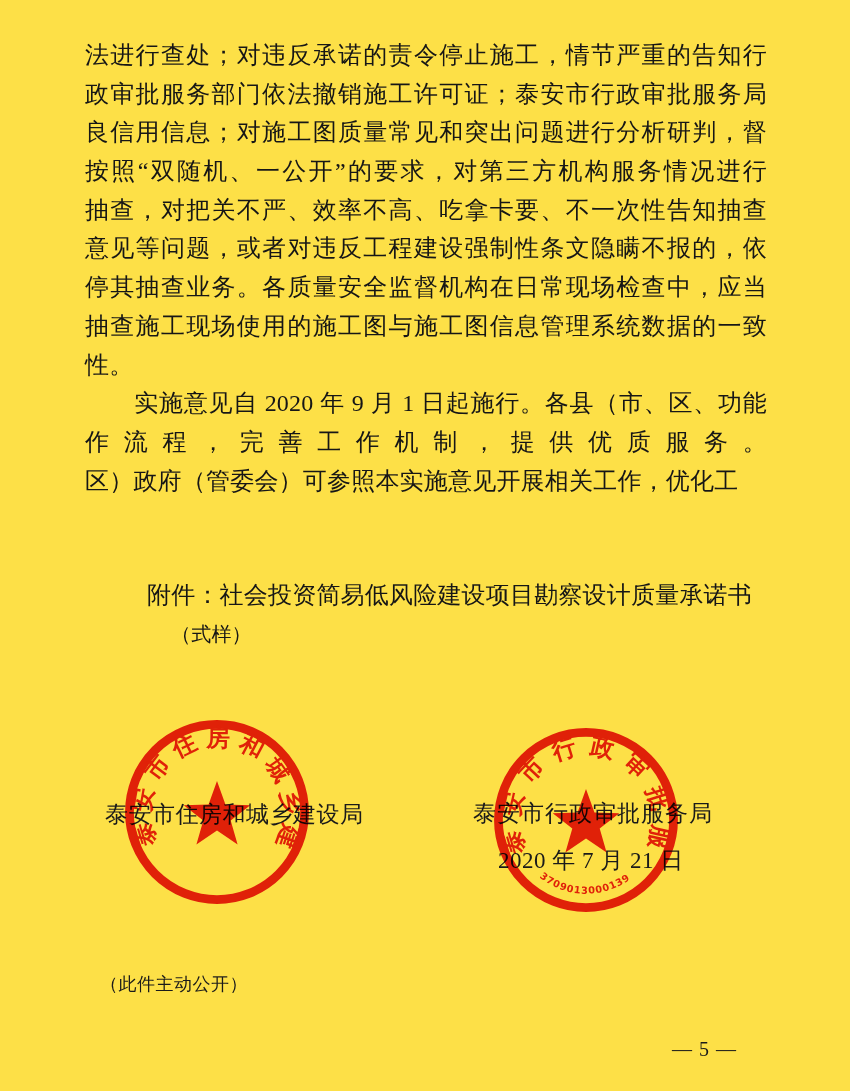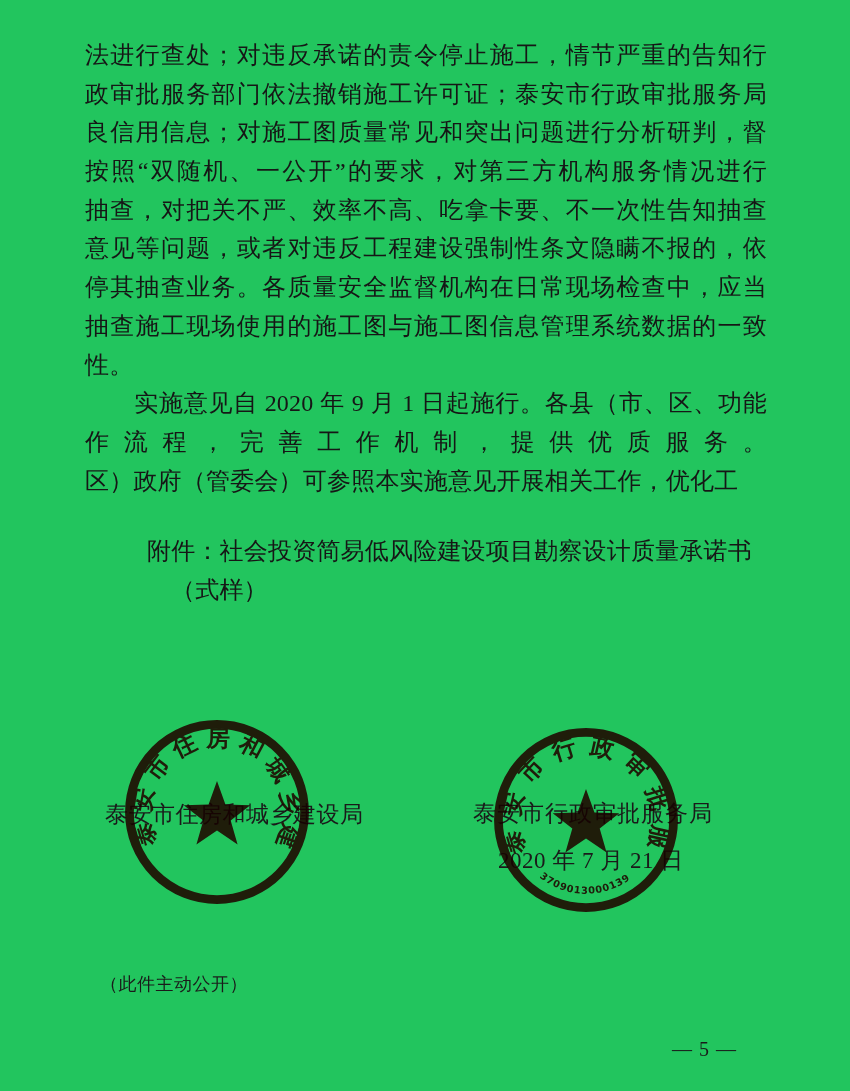--- a/index.html
+++ b/index.html
@@ -1,21 +1,21 @@
 <!DOCTYPE html>
 <html><head>
 <meta charset="utf-8">
 <style>
   * { margin: 0; padding: 0; box-sizing: border-box; }
   html, body { background: #ffffff; }
   .page {
     position: relative;
     width: 850px;
     height: 1091px;
-    background: #22c55e;
+    background: #fde047;
     overflow: hidden;
     font-family: "Liberation Serif", "DejaVu Serif", serif;
     color: #161616;
   }
   .text-block {
     position: absolute;
     left: 85px;
     top: 36px;
     width: 682px;
   }
@@ -27,33 +27,33 @@
     text-align-last: justify;
     white-space: nowrap;
     letter-spacing: 0.2px;
   }
   .para .line:last-child {
     text-align-last: left;
     white-space: normal;
   }
   .para-2 .line:first-child { text-indent: 2.05em; }
   .attachment {
-    margin-top: 32px;
+    margin-top: 76px;
   }
   .attachment .att-line1 {
     height: 38.7px;
     line-height: 38.7px;
     font-size: 24px;
     padding-left: 62px;
     letter-spacing: 0.2px;
   }
   .attachment .att-line2 {
     height: 38.7px;
     line-height: 38.7px;
-    font-size: 24px;
+    font-size: 20px;
     padding-left: 86px;
     letter-spacing: 0.2px;
   }
   .sig-text {
     position: absolute;
     font-size: 23px;
     line-height: 30px;
     white-space: nowrap;
     color: #1a1a1a;
   }

